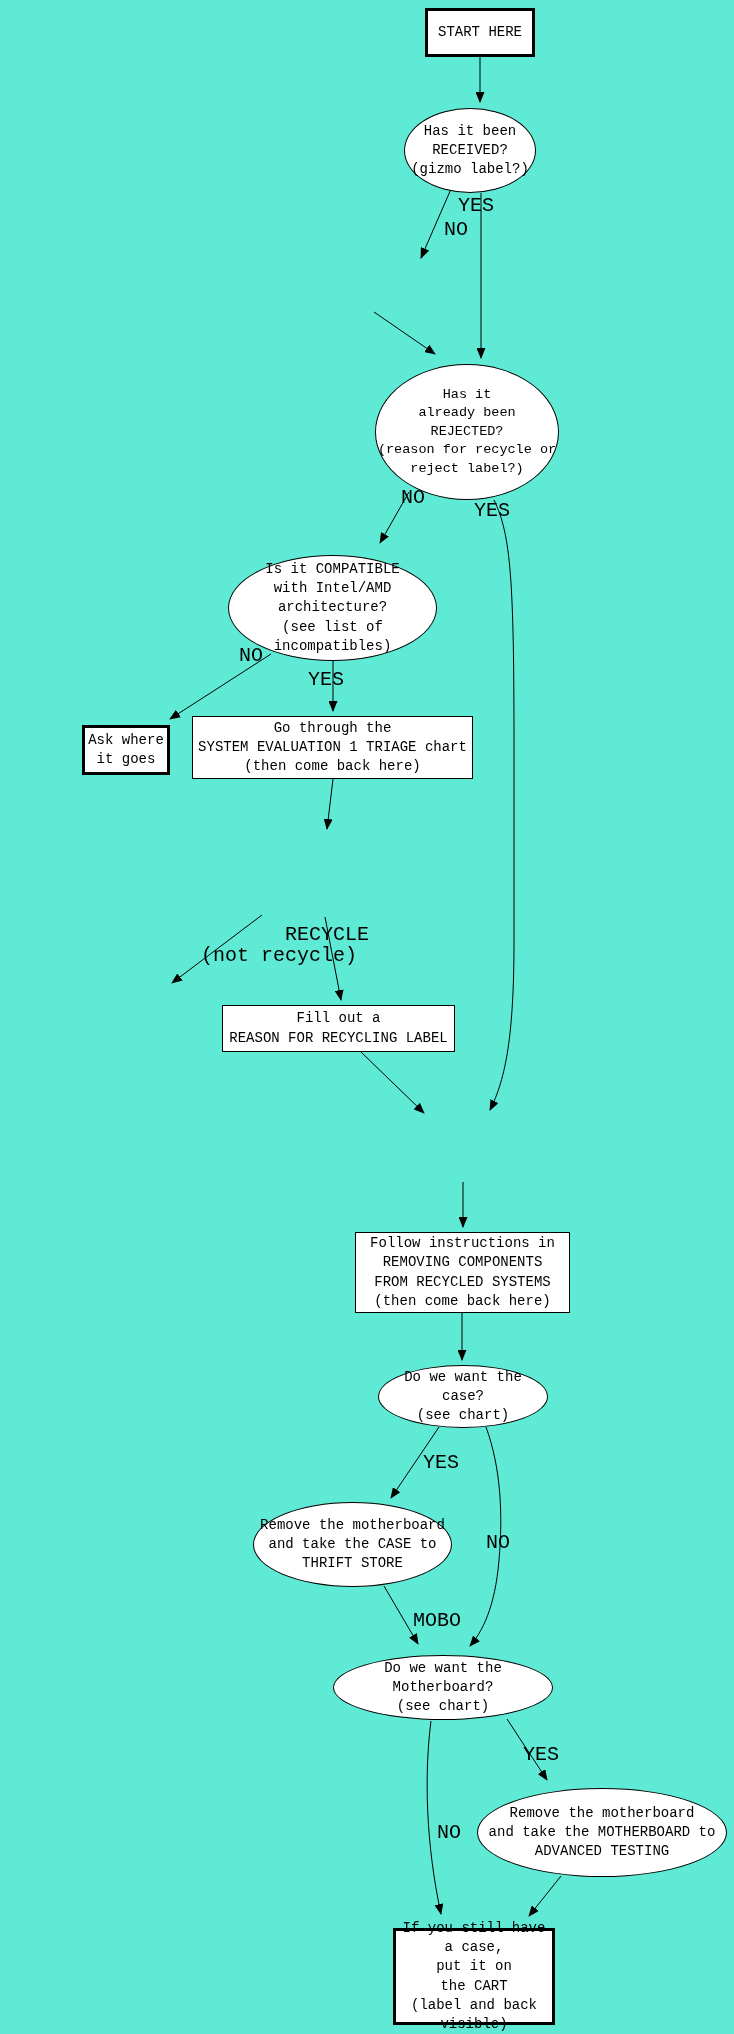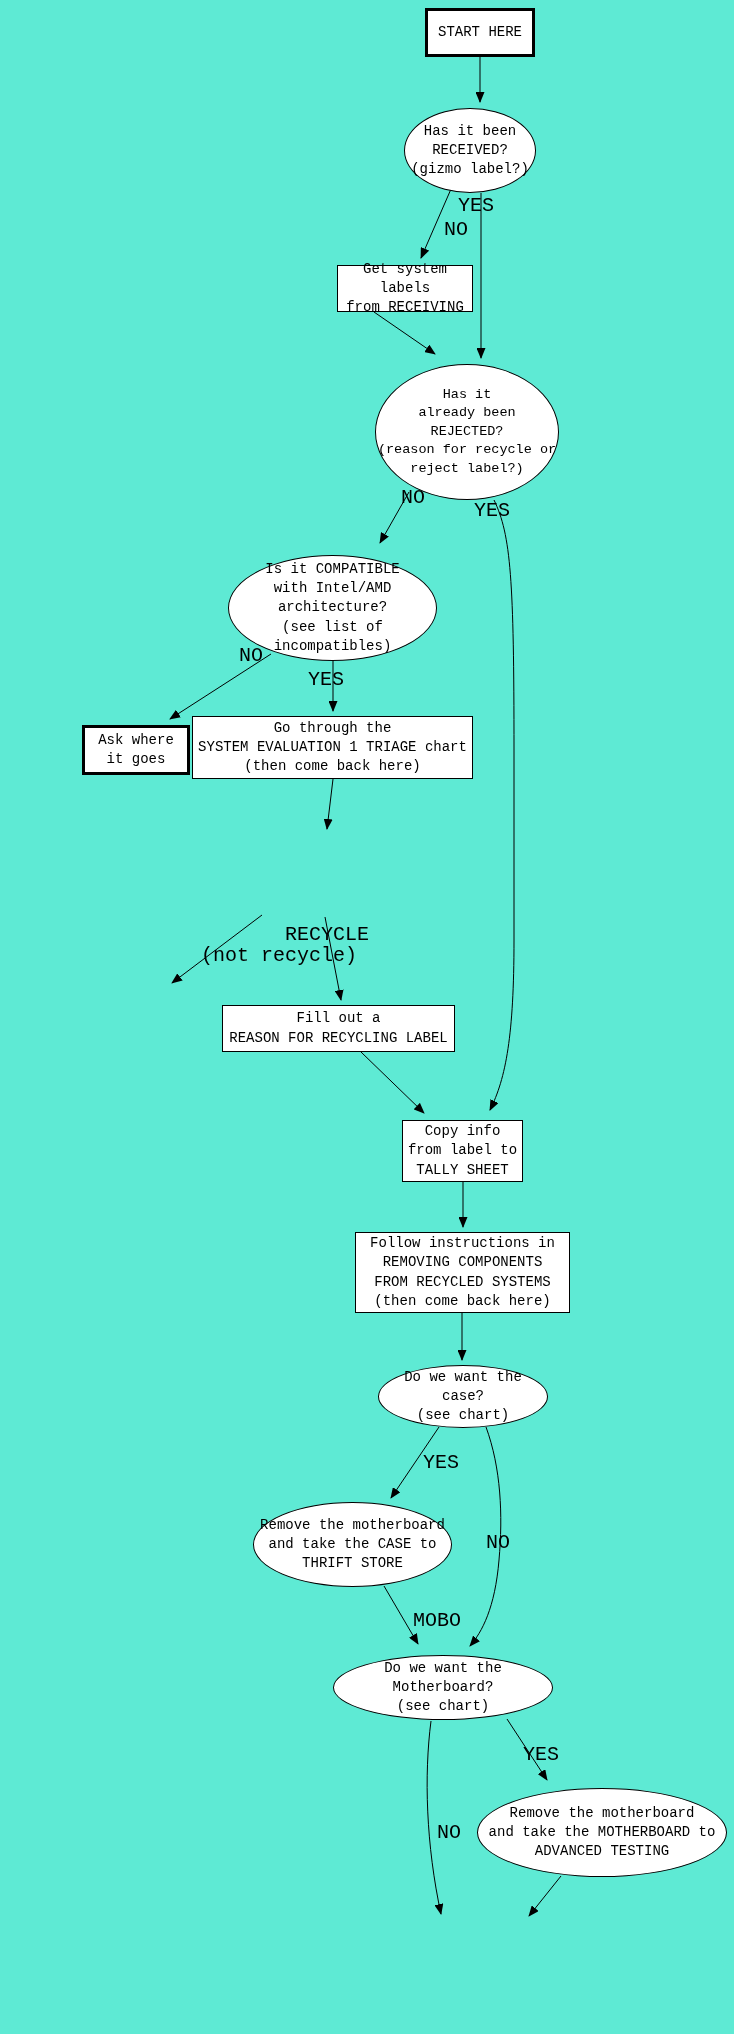--- a/index.html
+++ b/index.html
@@ -63,55 +63,55 @@
       <path d="M507,1719 L547,1780" marker-end="url(#arrow)"></path>
       <path d="M431,1721 C424,1775 426,1845 441,1914" marker-end="url(#arrow)"></path>
       <path d="M561,1876 L529,1916" marker-end="url(#arrow)"></path>
     </g>
   </svg>
 
   <div class="node bold" style="left:425px; top:8px;    width:110px; height:49px;">START HERE</div>
   <div class="node ellipse" style="left:404px; top:108px;  width:132px; height:85px;">Has it been
 RECEIVED?
 (gizmo label?)</div>
-  <div class="node box" style="left:337px; top:265px;  width:136px; height:47px;">Get system labels
-from RECEIVING</div>
   <div class="node ellipse" style="left:375px; top:364px;  width:184px; height:136px; font-size:13.5px;">Has it
 already been
 REJECTED?
 (reason for recycle or
 reject label?)</div>
   <div class="node ellipse" style="left:228px; top:555px;  width:209px; height:106px;">Is it COMPATIBLE
 with Intel/AMD
 architecture?
 (see list of incompatibles)</div>
-  <div class="node bold" style="left:82px;  top:725px;  width:108px;  height:50px;">Ask where
+  <div class="node bold" style="left:82px;  top:725px;  width:88px;  height:50px;">Ask where
 it goes</div>
   <div class="node box" style="left:192px; top:716px; width:281px; height:63px;">Go through the
 SYSTEM EVALUATION 1 TRIAGE chart
 (then come back here)</div>
   <div class="node box" style="left:222px; top:1005px; width:233px; height:47px;">Fill out a
 REASON FOR RECYCLING LABEL</div>
-  <div class="node box" style="left:402px; top:1120px; width:121px; height:62px;">Copy info
-from label to
-TALLY SHEET</div>
   <div class="node box" style="left:355px; top:1232px; width:215px; height:81px;">Follow instructions in
 REMOVING COMPONENTS
 FROM RECYCLED SYSTEMS
 (then come back here)</div>
   <div class="node ellipse" style="left:378px; top:1365px; width:170px; height:63px;">Do we want the case?
 (see chart)</div>
   <div class="node ellipse" style="left:253px; top:1502px; width:199px; height:85px;">Remove the motherboard
 and take the CASE to
 THRIFT STORE</div>
   <div class="node ellipse" style="left:333px; top:1655px; width:220px; height:65px;">Do we want the Motherboard?
 (see chart)</div>
   <div class="node ellipse" style="left:477px; top:1788px; width:250px; height:89px;">Remove the motherboard
 and take the MOTHERBOARD to
 ADVANCED TESTING</div>
+  <div class="node bold" style="left:393px; top:1928px; width:162px; height:97px;">If you still have a case,
+put it on
+the CART
+(label and back
+visible)</div>
 
   <span class="edge-label" style="left:476px; top:205px;">YES</span>
   <span class="edge-label" style="left:456px; top:229px;">NO</span>
   <span class="edge-label" style="left:413px; top:497px;">NO</span>
   <span class="edge-label" style="left:492px; top:510px;">YES</span>
   <span class="edge-label" style="left:251px; top:655px;">NO</span>
   <span class="edge-label" style="left:326px; top:679px;">YES</span>
   <span class="edge-label" style="left:327px; top:934px;">RECYCLE</span>
   <span class="edge-label" style="left:279px; top:955px;">(not recycle)</span>
   <span class="edge-label" style="left:441px; top:1462px;">YES</span>

